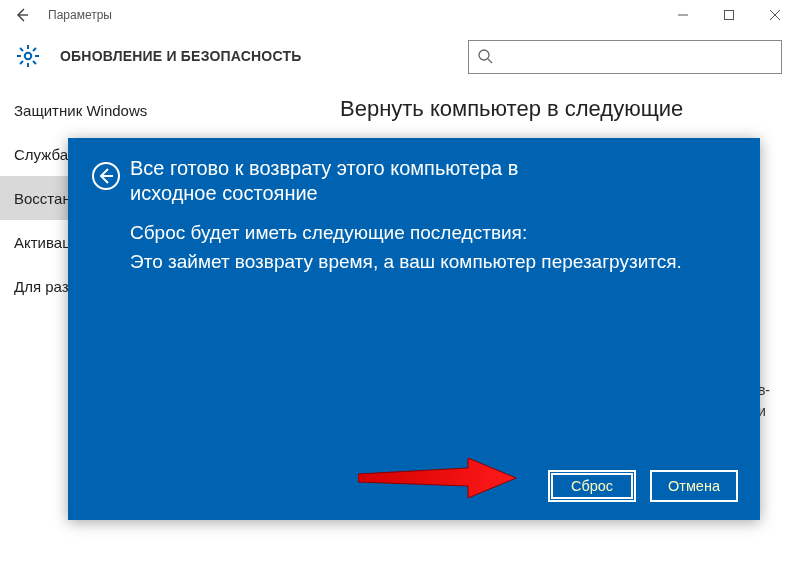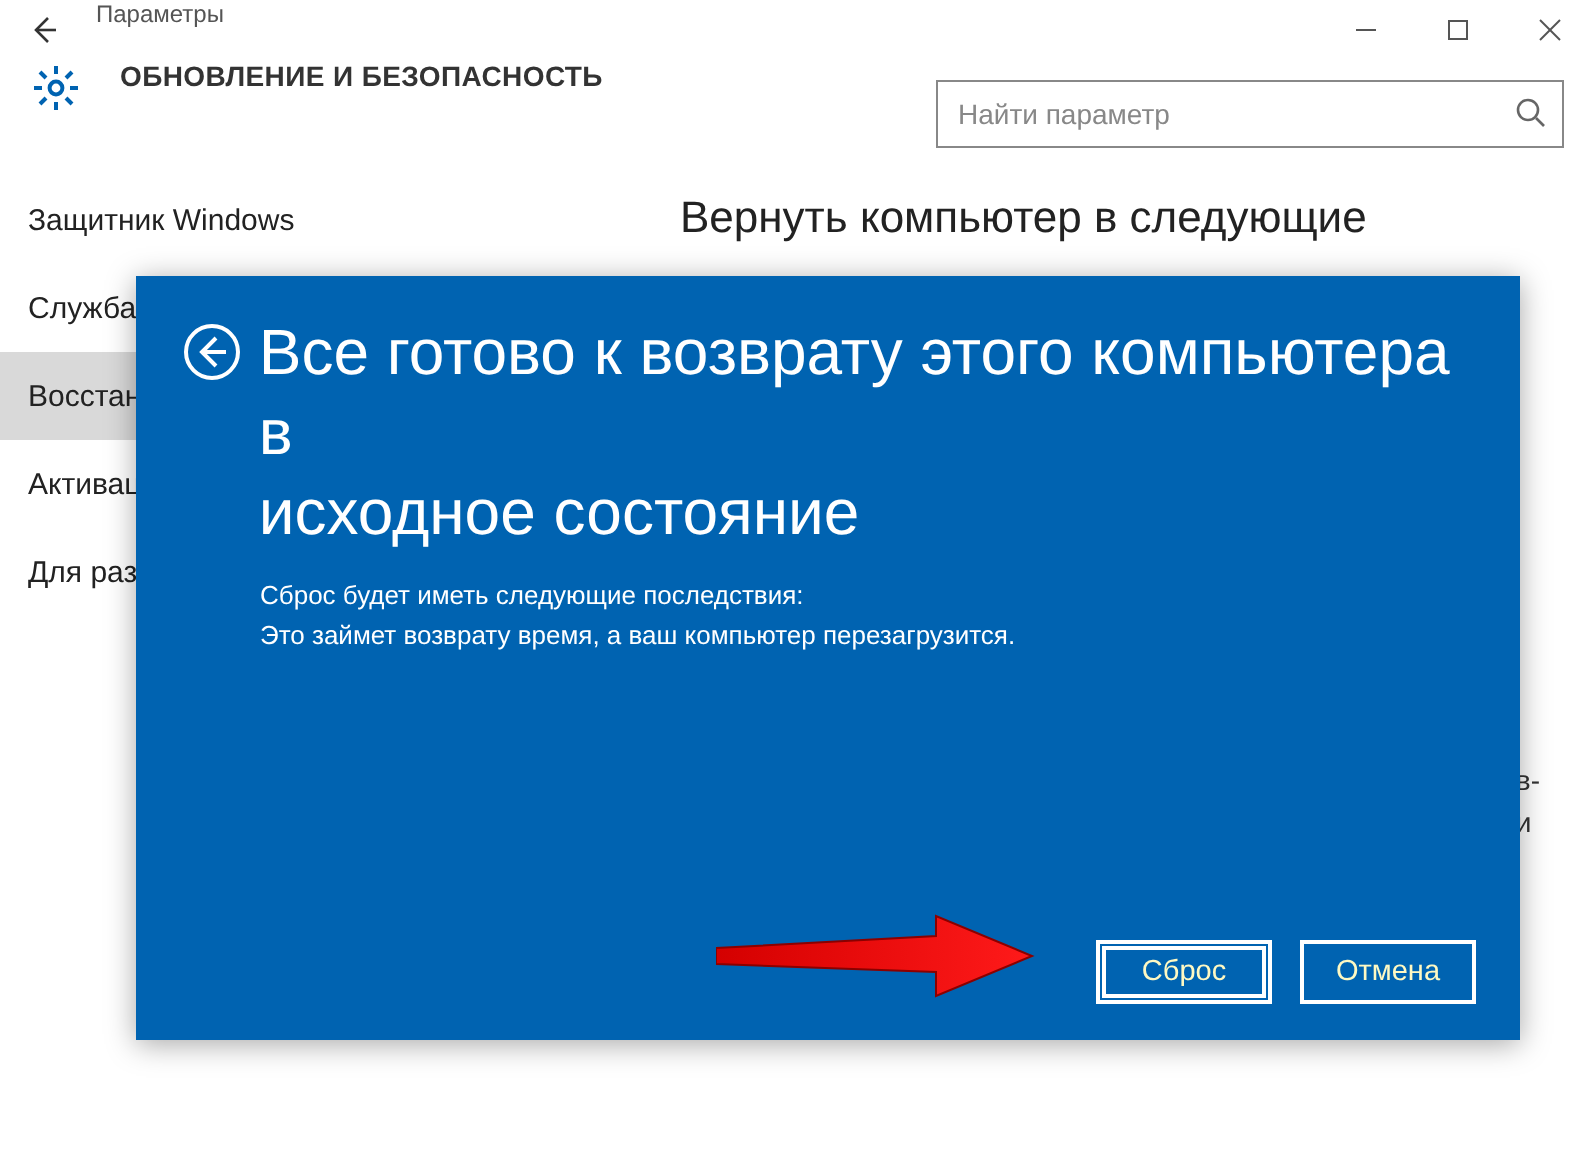--- a/index.html
+++ b/index.html
@@ -3,35 +3,35 @@
 <meta charset="utf-8">
 <style>
   html, body { margin:0; padding:0; }
   body {
     width:798px; height:584px;
     font-family:"Segoe UI", Arial, sans-serif;
     background:#fff; overflow:hidden; position:relative;
     color:#000;
   }
   .titlebar {
-    height:30px; background:#fff; display:flex; align-items:flex-start;
+    height:30px; background:#fff; display:flex; align-items:center;
     position:relative;
   }
   .back-btn {
     width:44px; height:30px; display:flex; align-items:center;
     justify-content:center; color:#333;
   }
   .titlebar-title {
     font-size:12px; color:#555; margin-left:4px;
   }
   .winbtns { position:absolute; right:0; top:0; display:flex; }
   .winbtn { width:46px; height:30px; display:flex; align-items:center;
     justify-content:center; color:#555; }
   .header {
-    height:52px; display:flex; padding:0 10px;
+    height:52px; display:flex; align-items:center; padding:0 10px;
     position:relative;
   }
   .gear { width:28px; height:28px; display:flex; align-items:center;
     justify-content:center; color:#0063b1; margin-right:18px; margin-left:4px;}
   .section-title {
     font-size:14px; font-weight:600; color:#333; letter-spacing:0.2px;
   }
   .search-box {
     position:absolute; right:16px; top:10px; width:296px; height:32px;
     border:1px solid #888; display:flex; align-items:center;
@@ -61,23 +61,23 @@
     position:absolute; left:68px; top:138px; width:692px; height:382px;
     background:#0063b1; color:#fff; box-shadow:0 2px 14px rgba(0,0,0,0.35);
     padding:18px 22px 16px 22px; box-sizing:border-box;
   }
   .modal-header { display:flex; align-items:flex-start; }
   .modal-back {
     width:32px; height:32px; margin-right:8px; margin-top:4px;
     display:flex; align-items:center; justify-content:center;
   }
   .modal-title {
-    font-size:32px; font-weight:400; line-height:1.25;
-  }
-  .modal-text { margin-left:40px; margin-top:12px; font-size:13px;
+    font-size:20px; font-weight:400; line-height:1.25;
+  }
+  .modal-text { margin-left:40px; margin-top:12px; font-size:19px;
     line-height:1.55; }
   .modal-text ul { margin:4px 0 10px 0; padding-left:20px; }
   .modal-text li { margin:2px 0; }
   .modal-buttons {
     position:absolute; right:22px; bottom:18px; display:flex; gap:14px;
   }
   .m-btn {
     min-width:88px; height:32px; border:2px solid #fff; background:transparent;
     color:#fef9c3; font-size:14.5px; font-family:inherit; cursor:pointer;
     padding:0 14px;
@@ -131,21 +131,20 @@
           <line x1="19" y1="12" x2="23" y2="12"></line>
         <line x1="4" y1="4" x2="7" y2="7"></line>
           <line x1="17" y1="17" x2="20" y2="20"></line>
         <line x1="20" y1="4" x2="17" y2="7"></line>
           <line x1="7" y1="17" x2="4" y2="20"></line>
       </g>
     </svg>
   </div>
   <span class="section-title">ОБНОВЛЕНИЕ И БЕЗОПАСНОСТЬ</span>
   <div class="search-box">
-    <input type="text" placeholder="Найти параметр" style="">
     <span class="search-icon">
       <svg width="16" height="16" viewBox="0 0 16 16">
           <circle cx="7" cy="7" r="5" stroke="#666" stroke-width="1.3" fill="none"></circle>
           <line x1="11" y1="11" x2="15" y2="15" stroke="#666" stroke-width="1.3"></line>
         </svg>
     </span>
   </div>
 </div>
 
 <div class="body">

